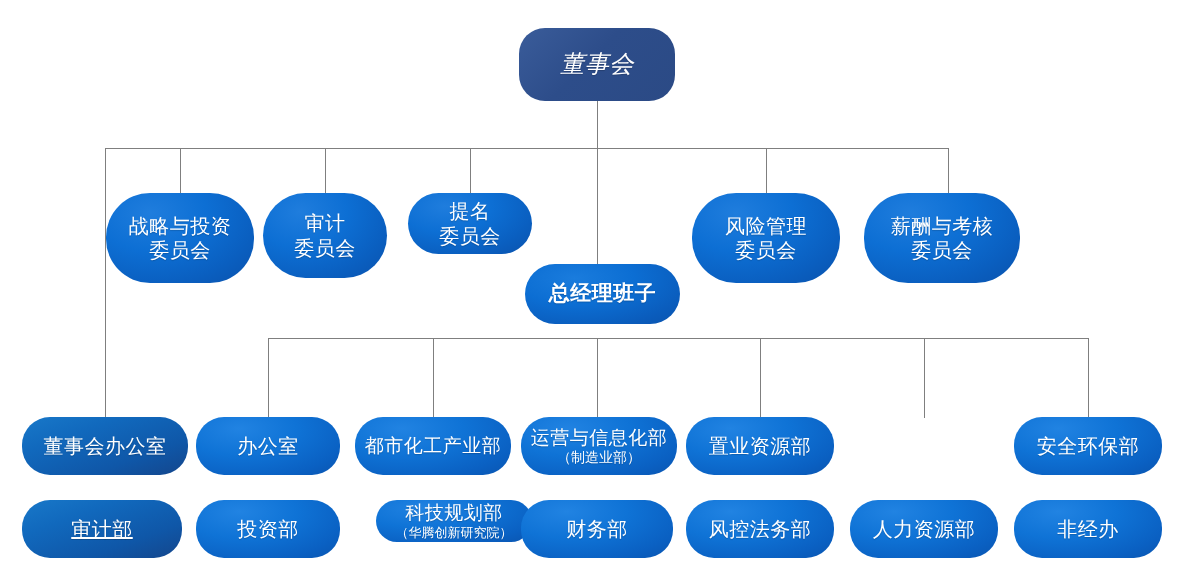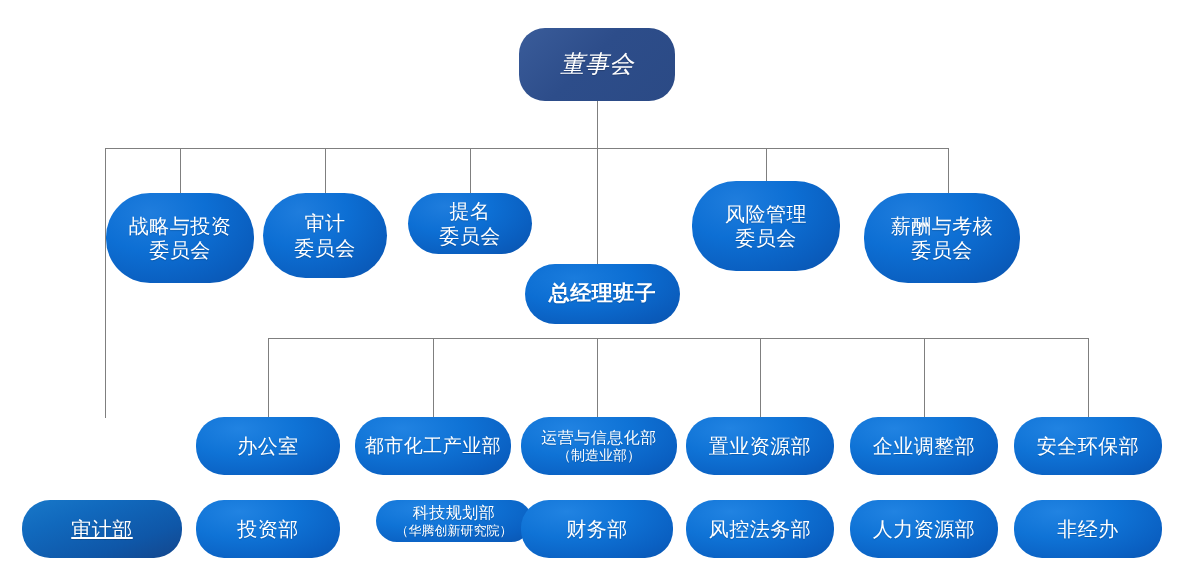--- a/index.html
+++ b/index.html
@@ -82,21 +82,21 @@
   .n-dept {
     background: radial-gradient(ellipse at 30% 20%, #2183e2 0%, #0f73d6 40%, #0a60c2 78%, #0a55b0 100%);
     border-radius: 28px;
     font-size: 20px;
   }
   
   .n-dept.accent {
     background: linear-gradient(160deg, #1878c9 0%, #1169bd 30%, #0f57a8 70%, #14468c 100%);
   }
   .n-dept .sub { font-size: 14px; letter-spacing: 0; }
-  .n-dept.two-line .lbl { font-size: 16px; }
+  .n-dept.two-line .lbl { font-size: 19px; }
 </style>
 </head>
 <body>
 
 <div id="canvas">
 
   <div class="line v" style="left:597px; top:100px; height:166px;"></div>
 
   <div class="line h" style="left:105px; top:148px; width:844px;"></div>
 
@@ -135,38 +135,43 @@
     </div>
   </div>
 
   <div class="node n-comm" style="left:408px; top:193px; width:124px; height:61px;">
     <div>
       <span class="lbl">提名</span>
       <span class="lbl">委员会</span>
     </div>
   </div>
 
-  <div class="node n-comm" style="left:692px; top:181px; width:148px; height:90px;">
+  <div class="node n-comm" style="left:692px; top:193px; width:148px; height:90px;">
     <div>
       <span class="lbl">风险管理</span>
       <span class="lbl">委员会</span>
     </div>
   </div>
 
   <div class="node n-comm" style="left:864px; top:193px; width:156px; height:90px;">
     <div>
       <span class="lbl">薪酬与考核</span>
       <span class="lbl">委员会</span>
     </div>
   </div>
 
   <div class="node n-gm" style="left:525px; top:264px; width:155px; height:60px;">
     <span class="lbl">总经理班子</span>
   </div>
 
+  <div class="node n-dept accent" style="left:22px; top:417px; width:166px; height:58px;">
+    <div>
+      <span class="lbl">董事会办公室</span>
+    </div>
+  </div>
 
   <div class="node n-dept" style="left:196px; top:417px; width:144px; height:58px;">
     <div>
       <span class="lbl">办公室</span>
     </div>
   </div>
 
   <div class="node n-dept" style="left:355px; top:417px; width:156px; height:58px;">
     <div>
       <span class="lbl" style="font-size:19px;">都市化工产业部</span>
@@ -179,25 +184,20 @@
       <span class="sub">（制造业部）</span>
     </div>
   </div>
 
   <div class="node n-dept" style="left:686px; top:417px; width:148px; height:58px;">
     <div>
       <span class="lbl">置业资源部</span>
     </div>
   </div>
 
-  <div class="node n-dept" style="left:850px; top:417px; width:148px; height:58px;">
-    <div>
-      <span class="lbl">企业调整部</span>
-    </div>
-  </div>
 
   <div class="node n-dept" style="left:1014px; top:417px; width:148px; height:58px;">
     <div>
       <span class="lbl">安全环保部</span>
     </div>
   </div>
 
   <div class="node n-dept accent" style="left:22px; top:500px; width:160px; height:58px;text-decoration:underline;">
     <div>
       <span class="lbl">审计部</span>

